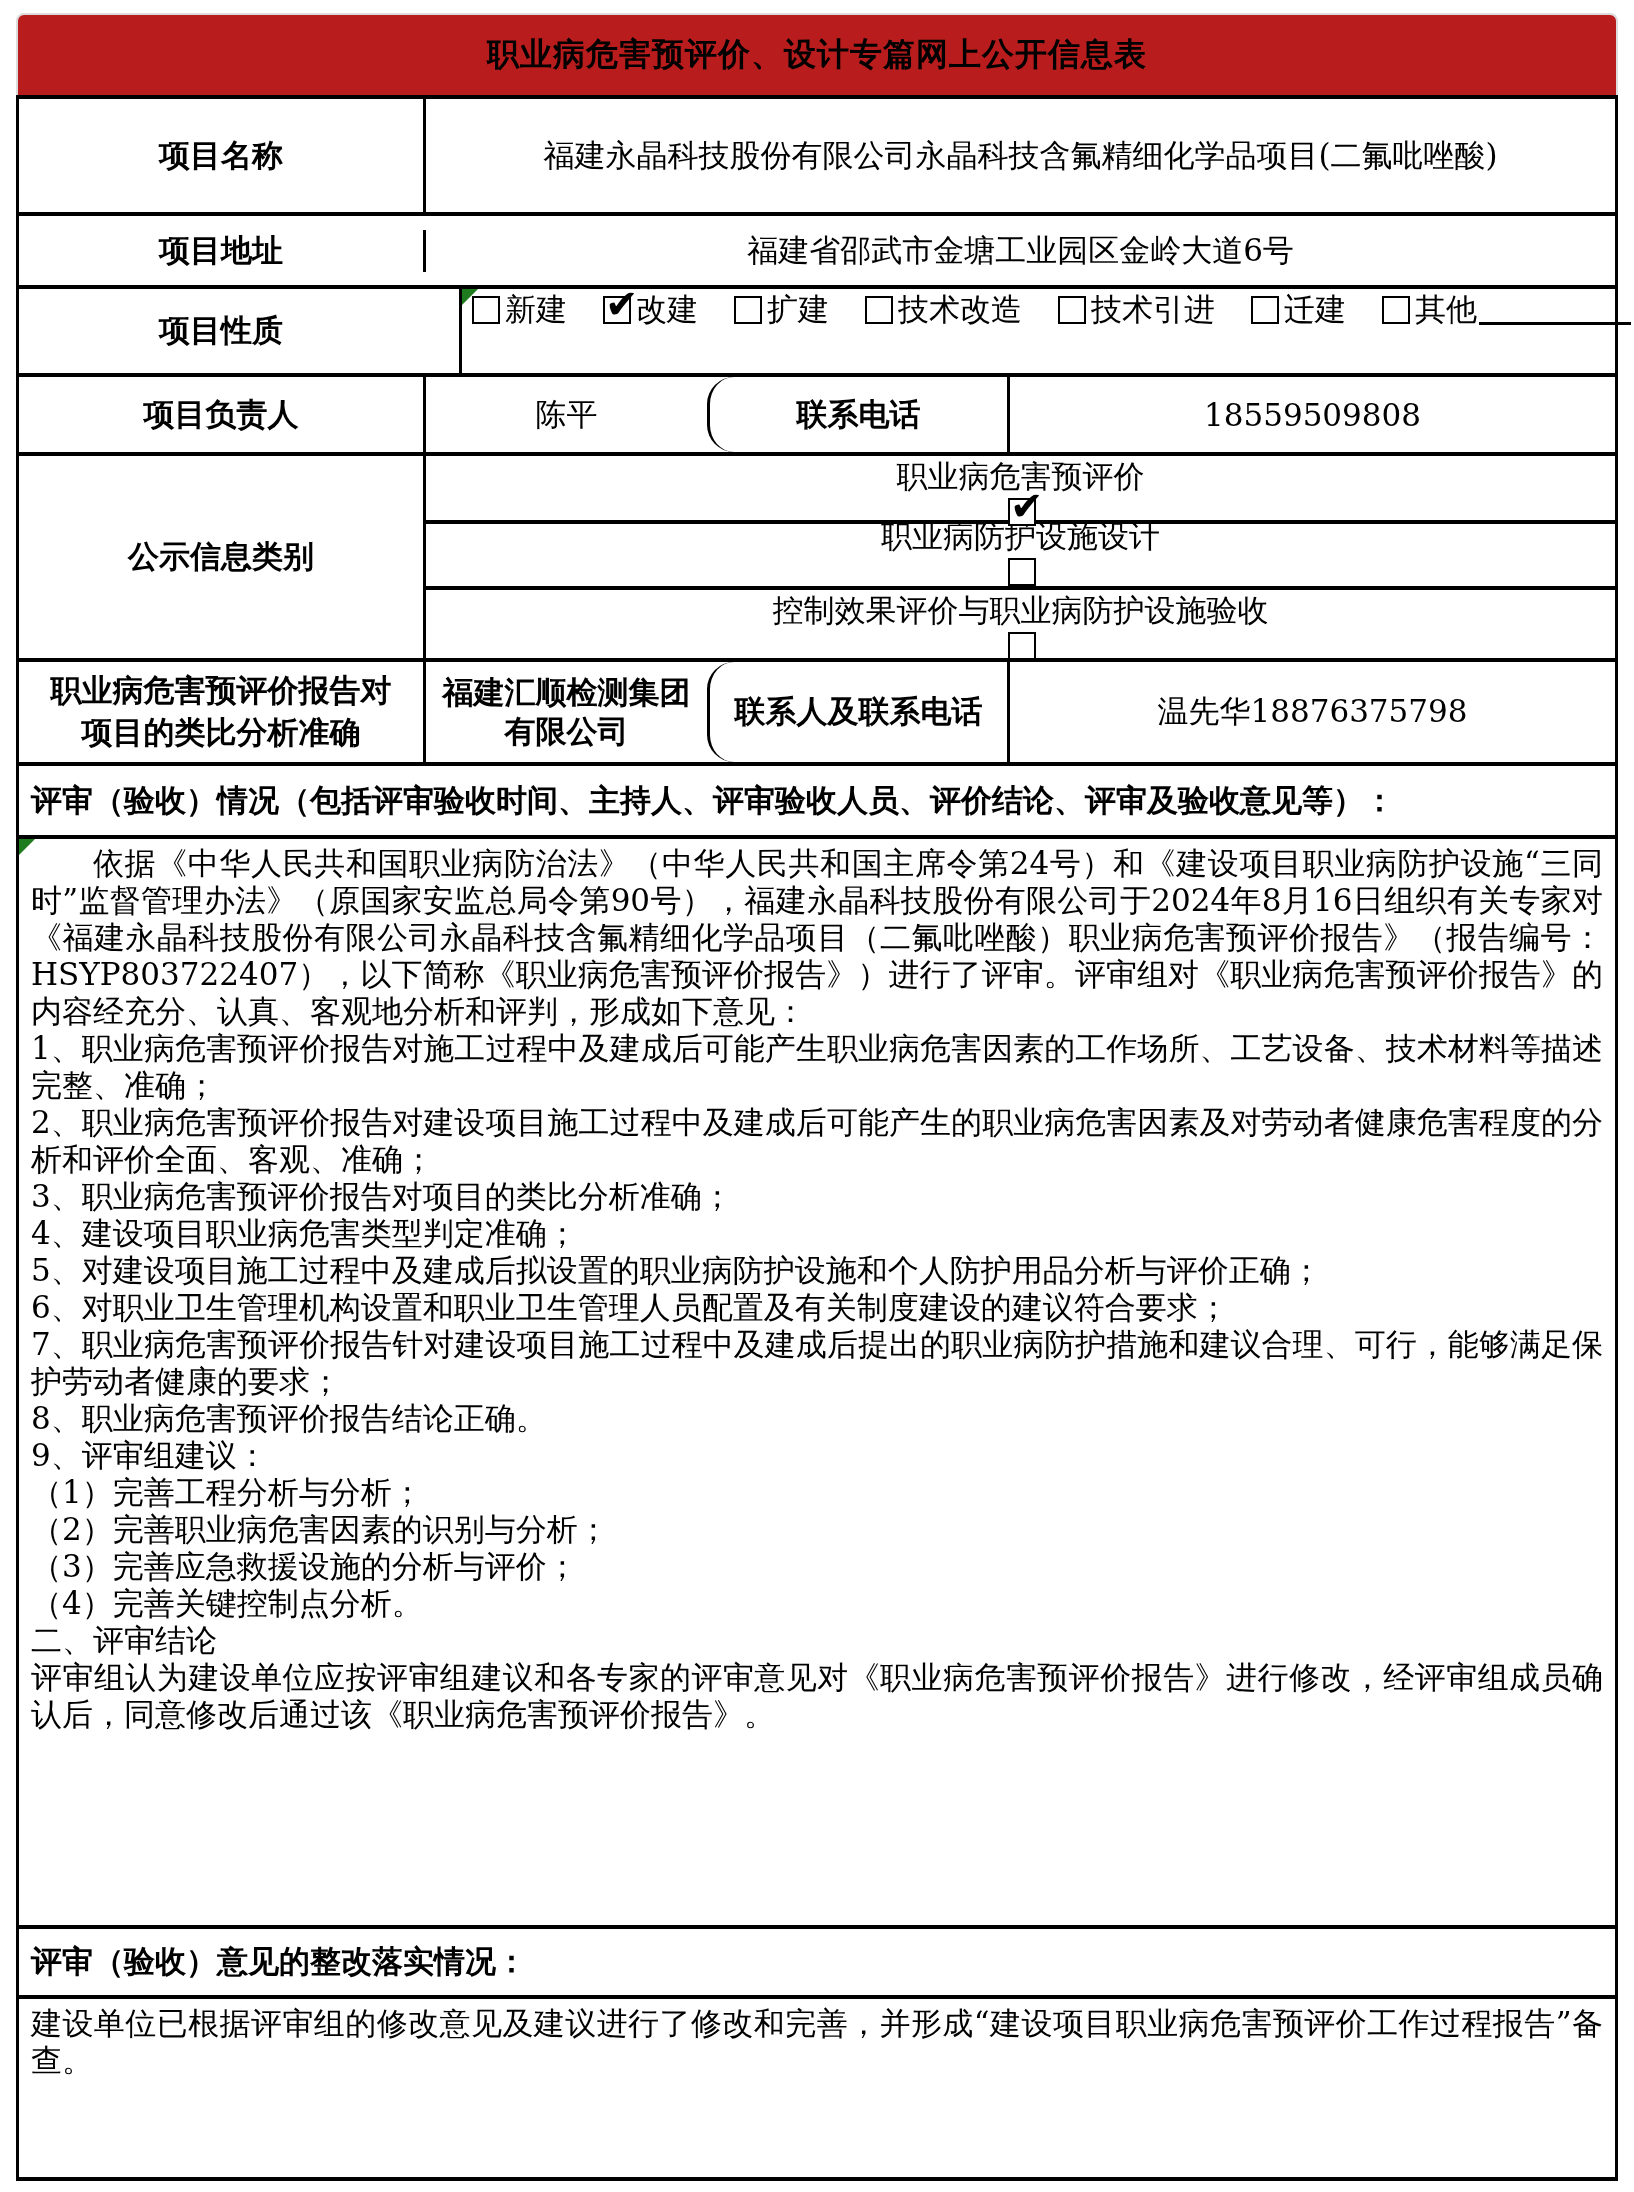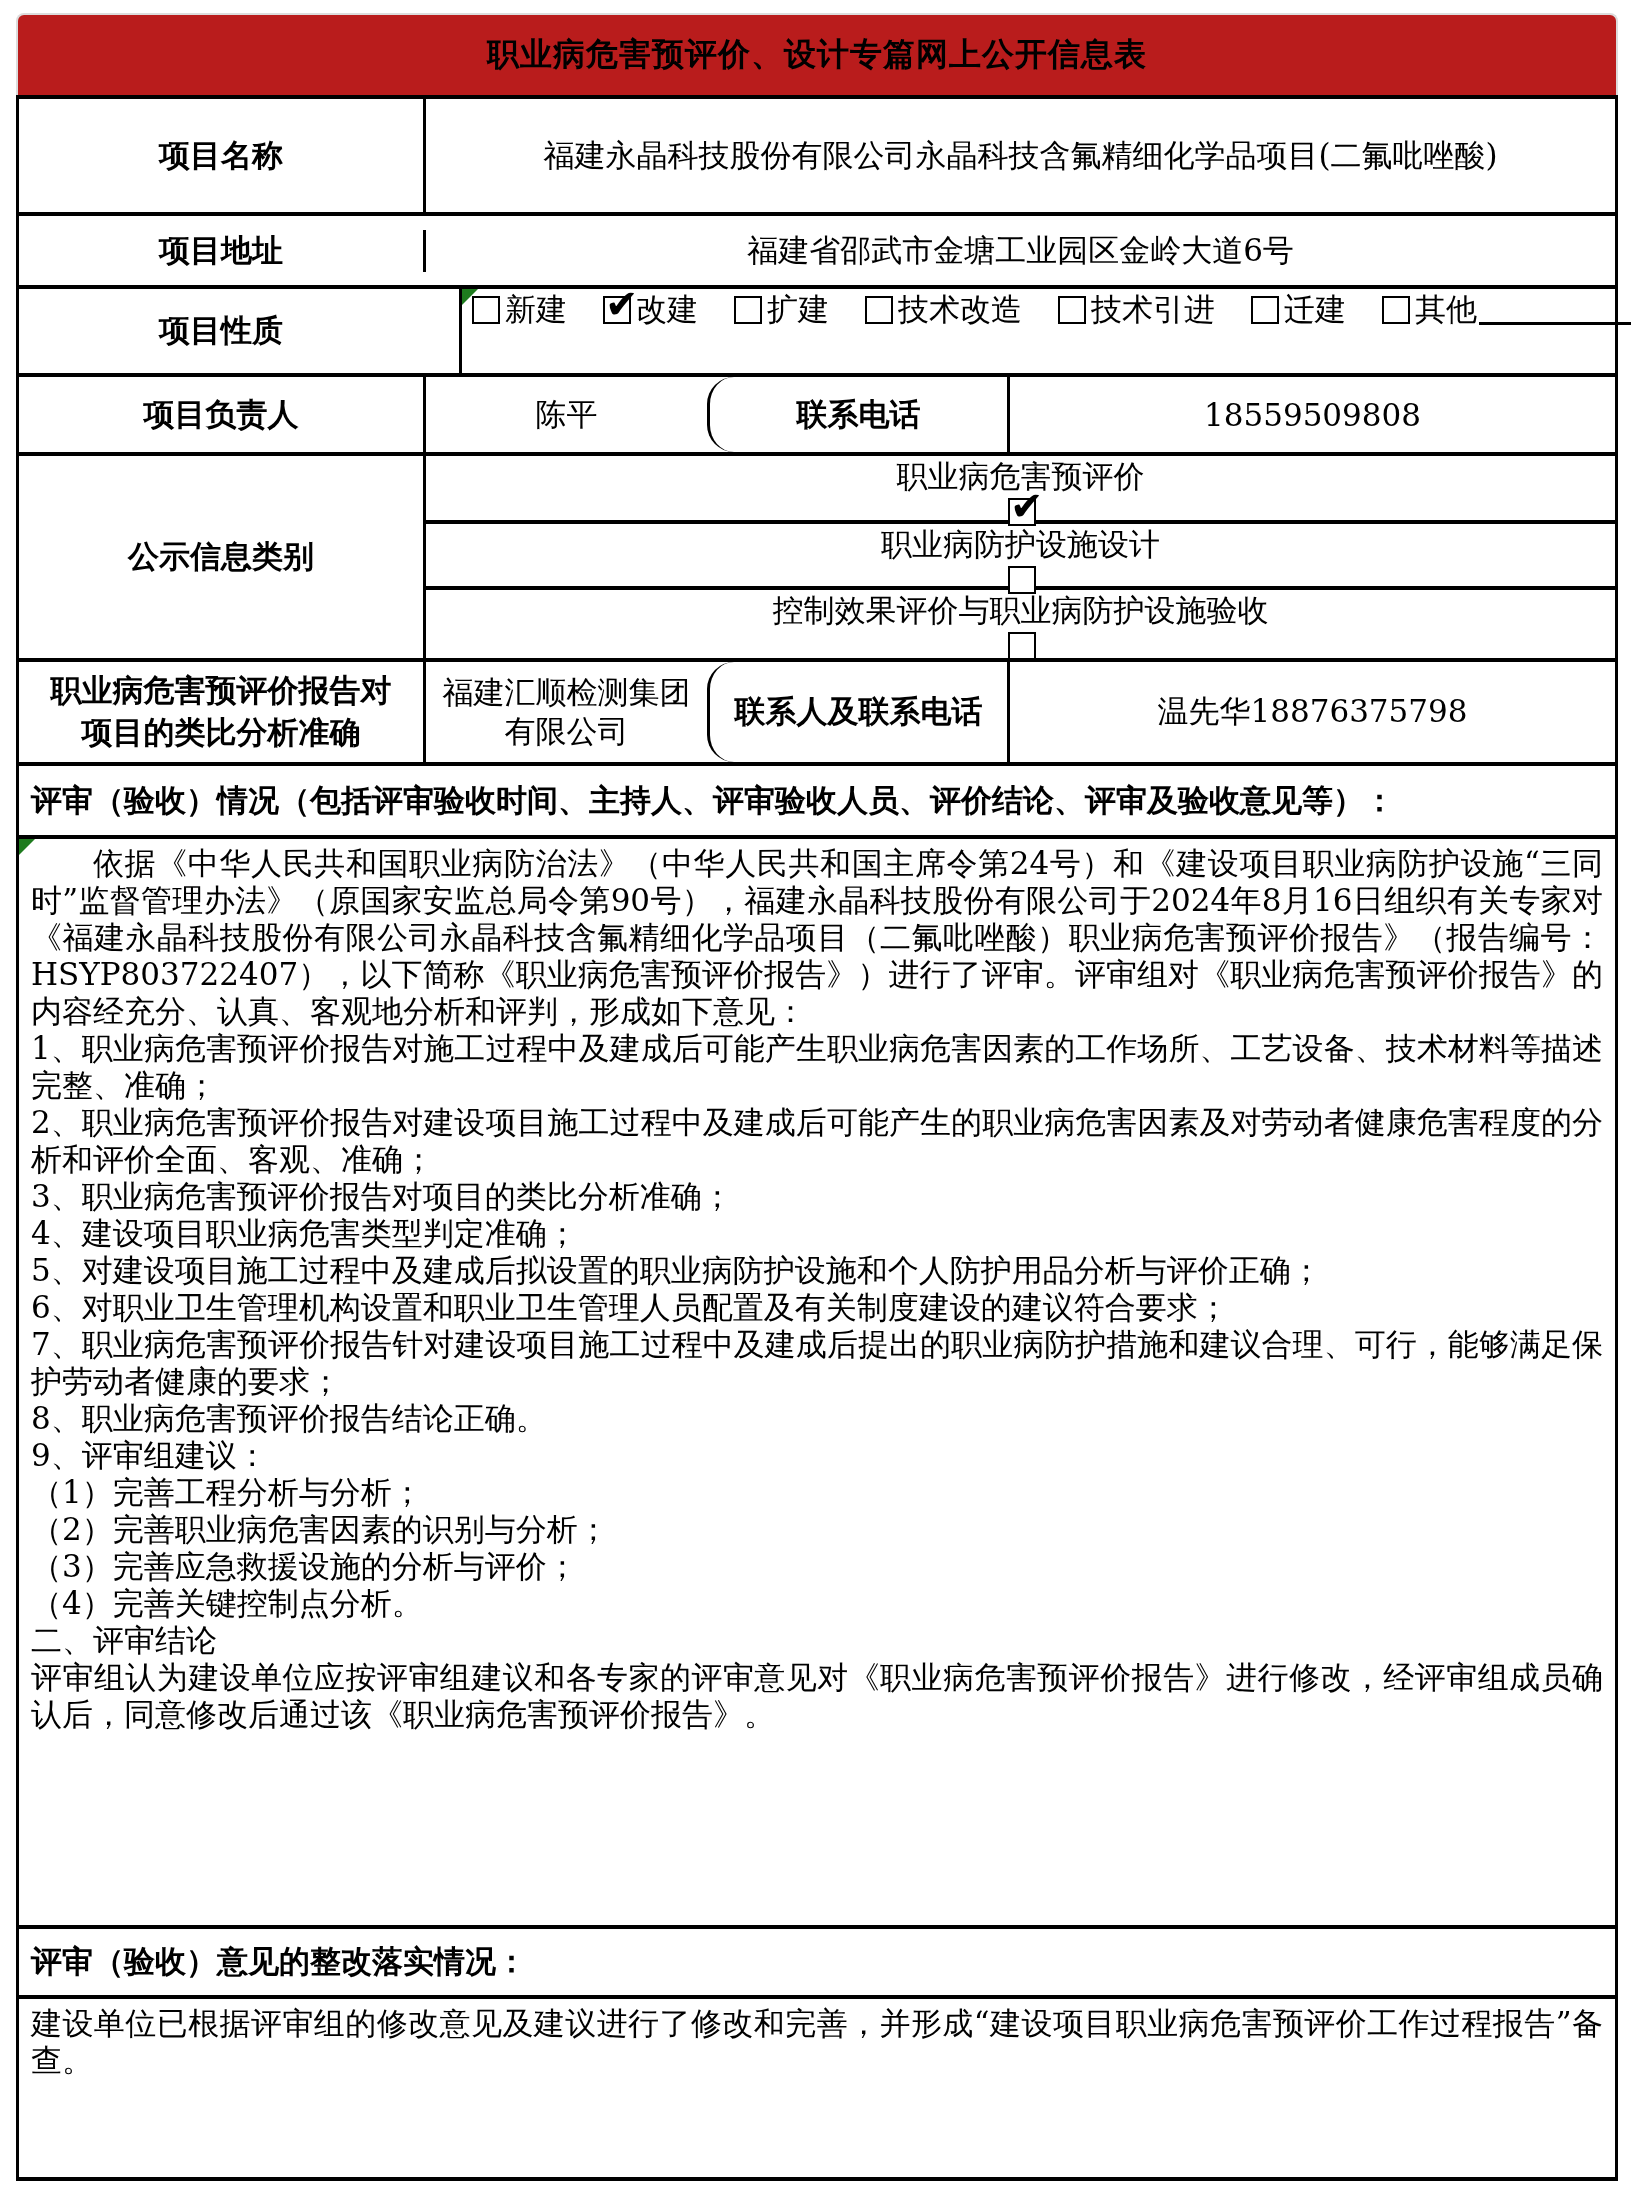--- a/index.html
+++ b/index.html
@@ -84,32 +84,32 @@
   .cb.checked::after {
     content: "✔"; position: absolute; left: 0px; top: -14px;
     font-size: 40px; font-weight: bold; color: #000;
     font-family: "DejaVu Sans", sans-serif; line-height: 1;
   }
   .blank { display: inline-block; width: 152px; height: 30px; border-bottom: 3px solid #000; margin-left: 2px; }
 
   
   .subs { display: flex; flex-direction: column; }
   .sub { display: flex; align-items: center; padding: 0 10px; font-size: 31px; flex-direction: column; }
-  .sub + .sub { border-top: 4px solid #000; }
+  .sub + .sub { border-top: 4px solid #000; justify-content: flex-end; }
   .sub:nth-child(1) { height: 64px; }
   .sub:nth-child(2) { height: 66px; }
   .sub:nth-child(3) { height: 76px; }
   .sub .cb { margin-right: 0; margin-left: 3px; }
 
   
   .textblock { padding: 6px 12px 0 12px; font-size: 31px; }
   .para { text-align: justify; line-height: 37px; }
   .para.indent { text-indent: 2em; }
 
-  .unitname { line-height: 1.25; padding: 4px 6px; }
+  .unitname { line-height: 1.25; padding: 4px 6px; font-weight: bold; }
 </style>
 </head>
 <body>
 
 <div id="page">
   <div class="sheet">
 
     <div class="titlebar">
       <div class="title">职业病危害预评价、设计专篇网上公开信息表</div>
     </div>

